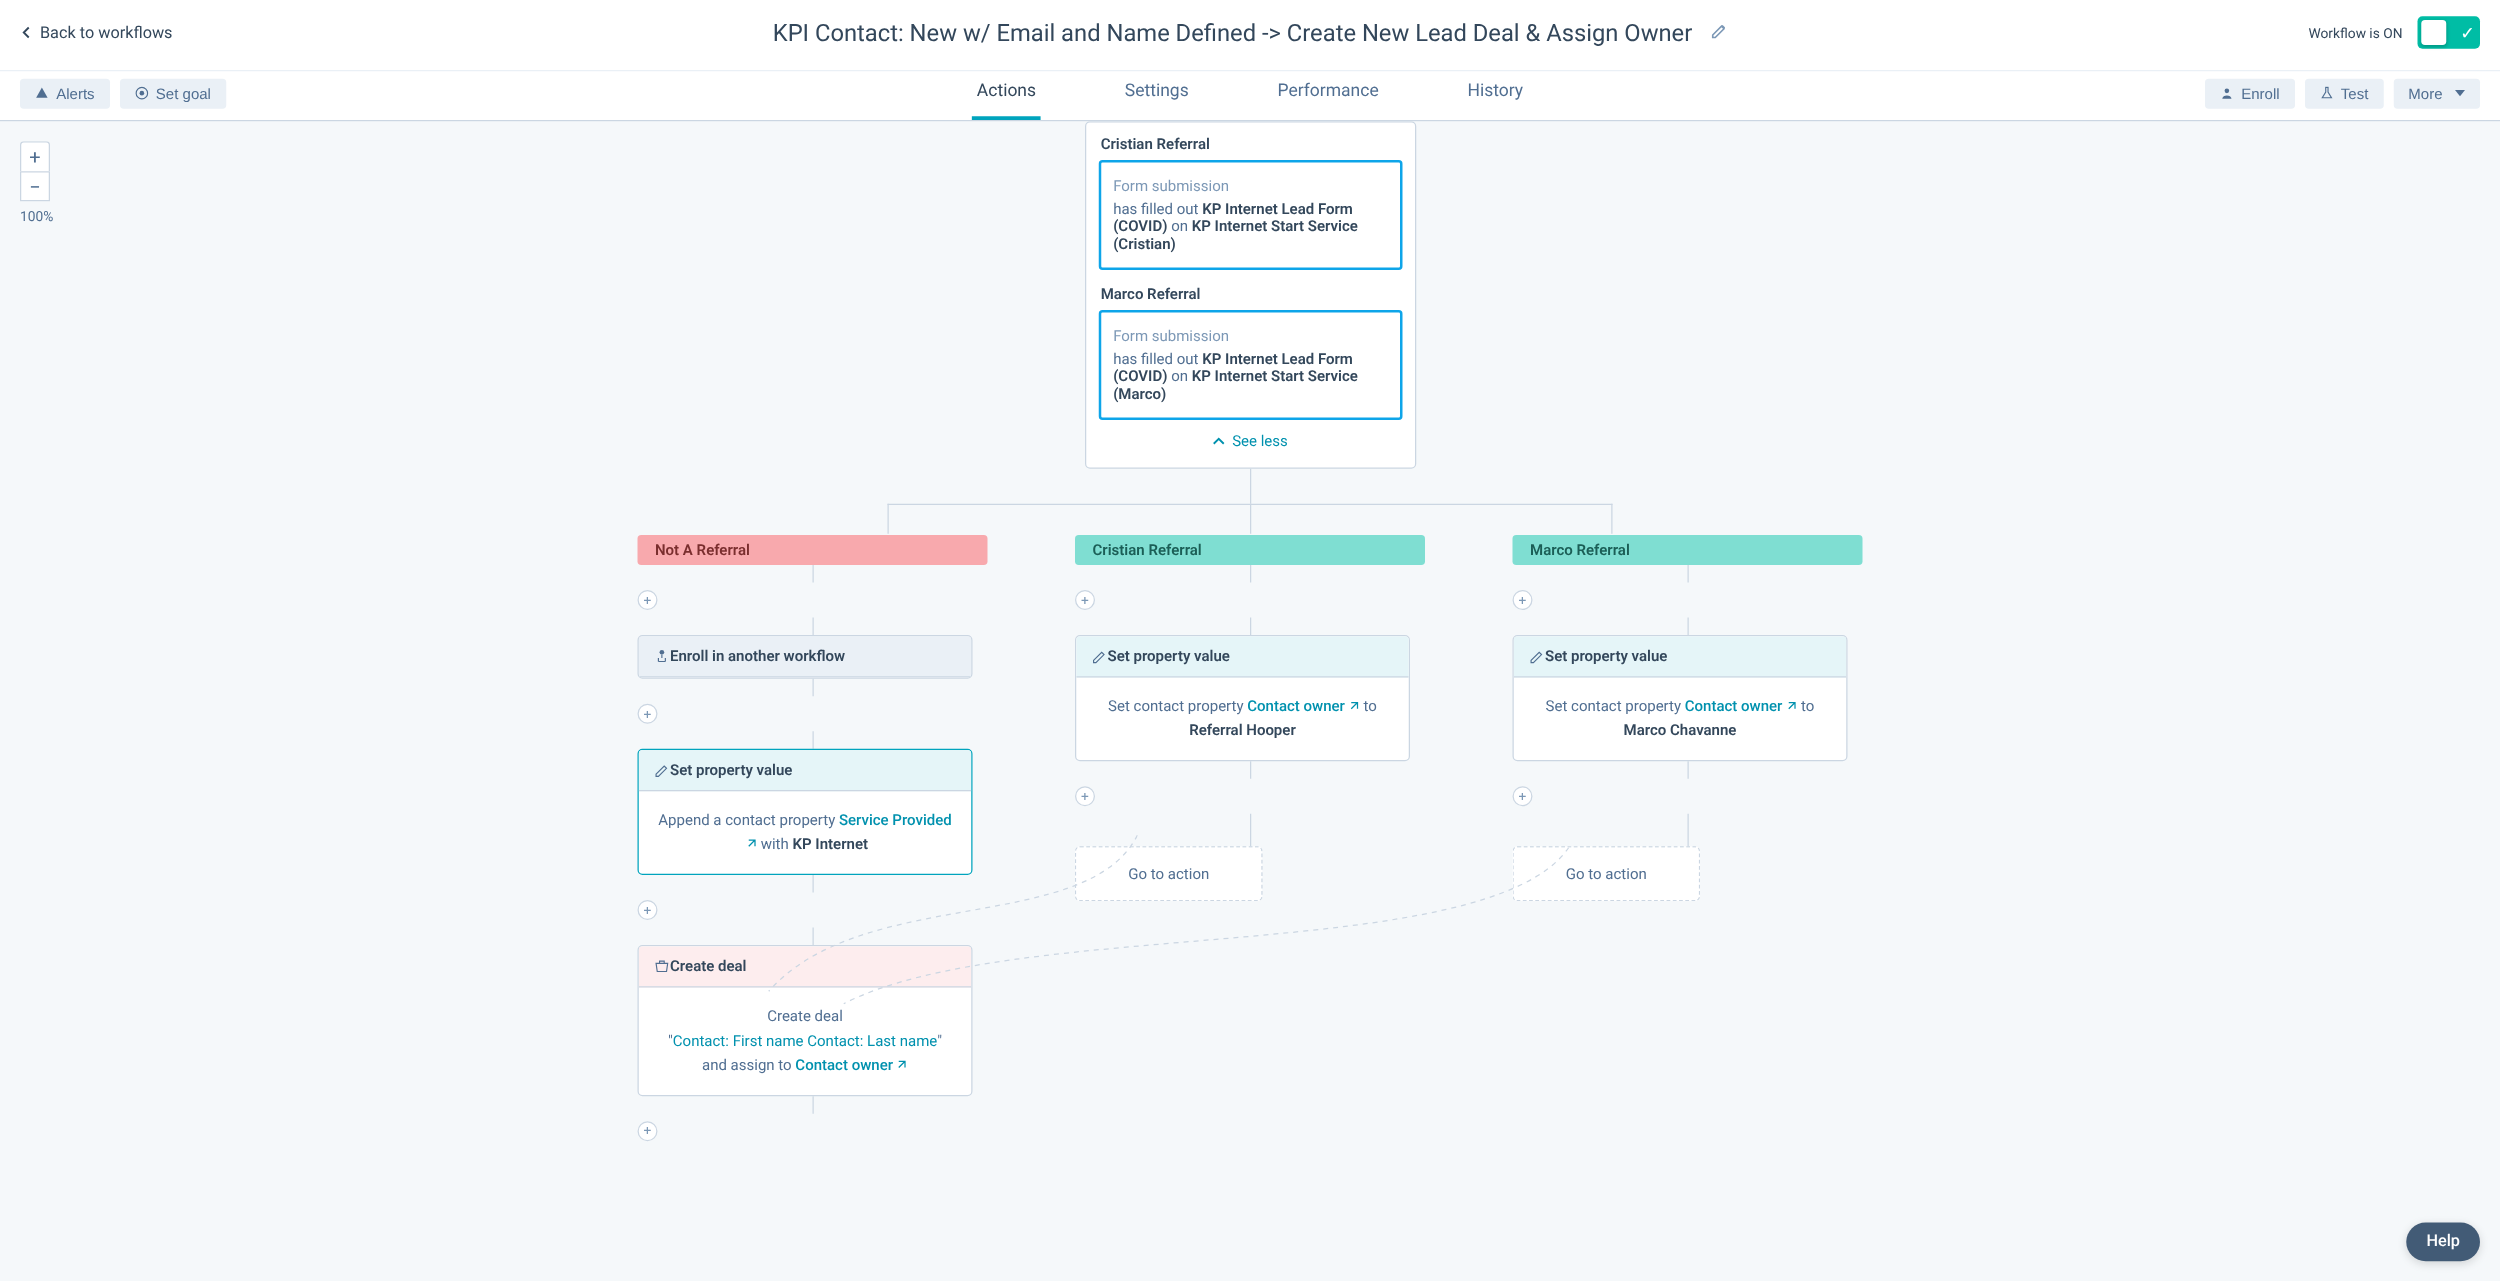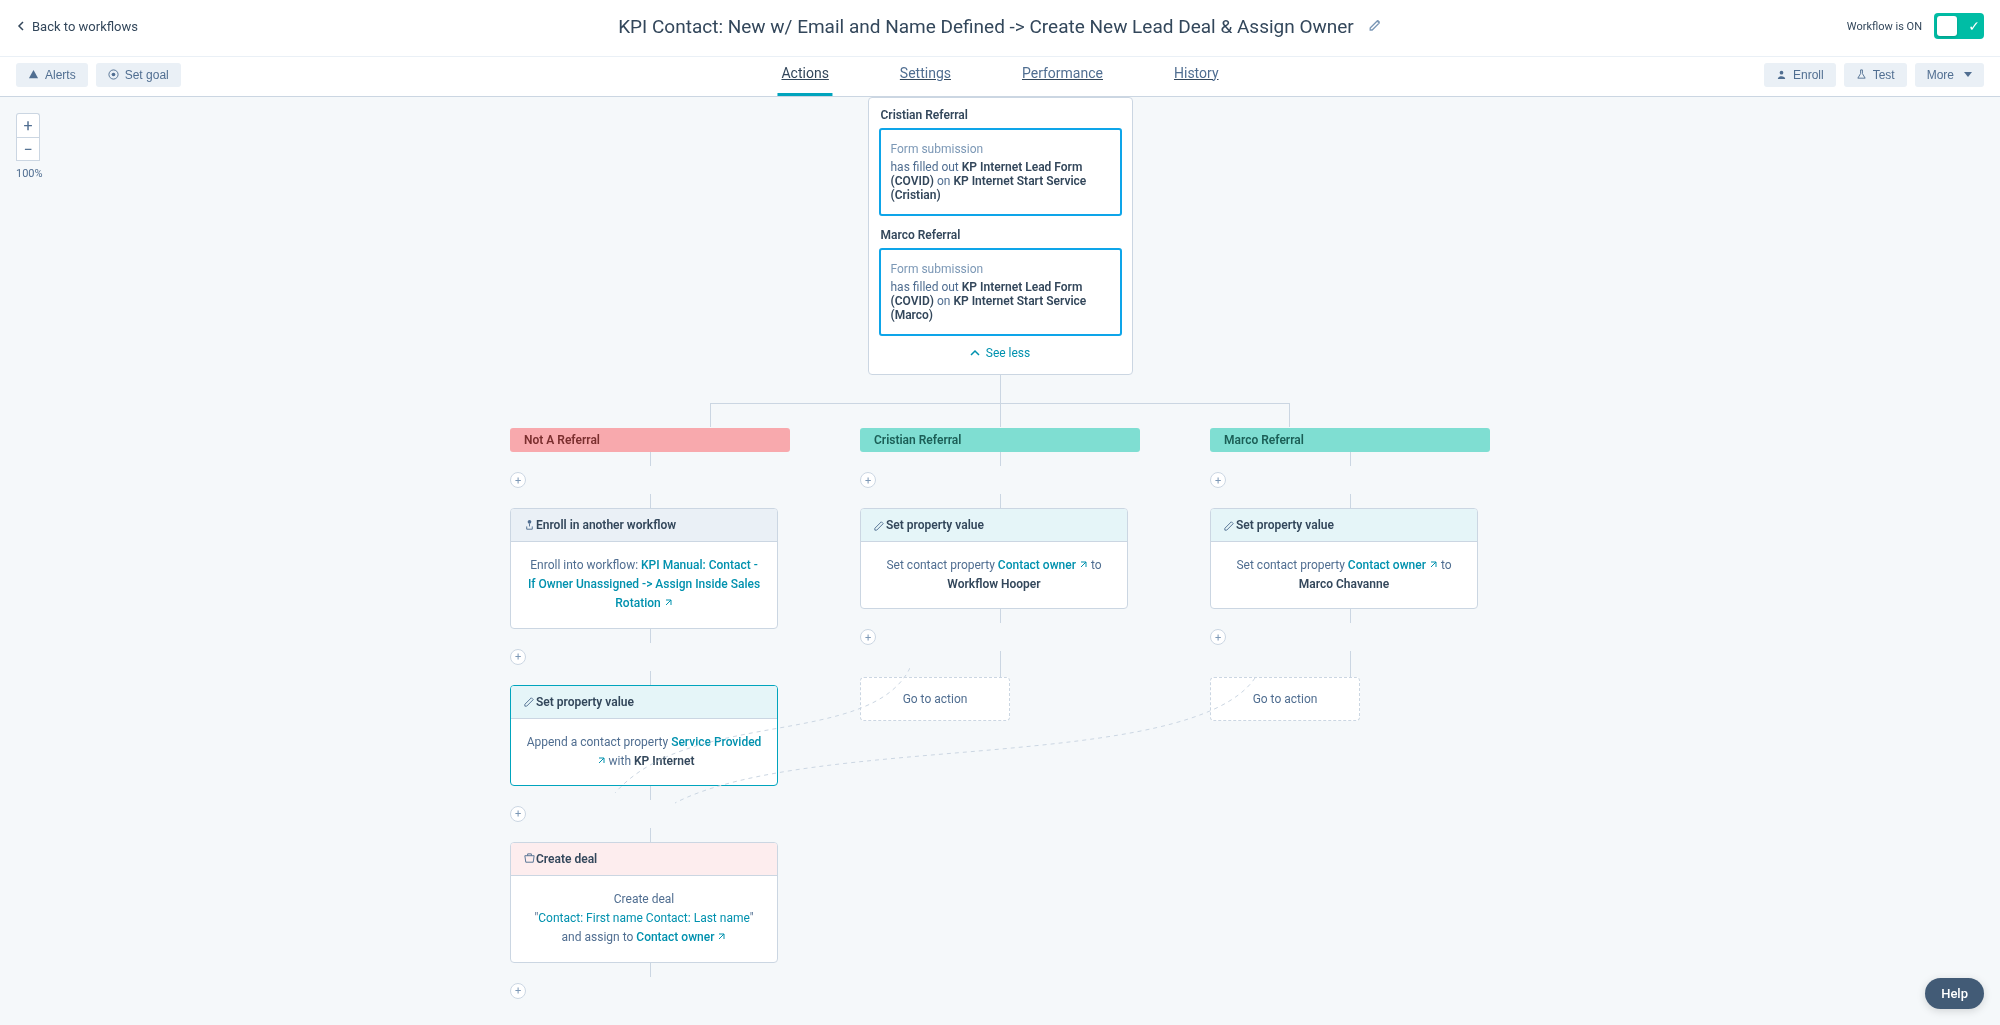--- a/index.html
+++ b/index.html
@@ -20,21 +20,21 @@
     .toggle-knob { position: absolute; left: 3px; width: 20px; height: 20px; background: #fff; border-radius: 3px; box-shadow: 0 1px 3px rgba(0,0,0,0.2); }
     
     
     .toolbar { display: flex; align-items: center; justify-content: space-between; padding: 6px 16px; border-top: 1px solid #eaf0f6; }
     .toolbar-left, .toolbar-right { display: flex; gap: 8px; }
     .pill-btn { display: inline-flex; align-items: center; gap: 6px; background: #eaf0f6; border: none; border-radius: 3px; padding: 5px 12px; font-size: 12px; color: #506e91; cursor: pointer; }
     .pill-btn svg { width: 11px; height: 11px; }
     .dropdown-caret::after { content: ""; display: inline-block; margin-left: 4px; border-left: 4px solid transparent; border-right: 4px solid transparent; border-top: 5px solid #506e91; }
     
     
-    .tabs { display: flex; justify-content: space-between; gap: 63px; position: absolute; left: 50%; transform: translateX(-50%); text-decoration: underline; }
+    .tabs { display: flex; justify-content: space-between; gap: 63px; position: absolute; left: 50%; transform: translateX(-50%); }
     .tab { padding: 10px 4px 12px; font-size: 14px; color: #506e91; cursor: pointer; }
     .tab.active { color: #33475b; border-bottom: 3px solid #00a4bd; margin-bottom: -1px; }
     .toolbar-wrap { position: relative; height: 44px; display: flex; align-items: center; }
     
     
     .canvas { position: relative; width: 100%; height: calc(100vh - 96px); overflow: auto; }
     .zoom-controls { position: absolute; left: 16px; top: 16px; z-index: 10; }
     .zoom-btn { width: 24px; height: 24px; background: #fff; border: 1px solid #cbd6e2; display: flex; align-items: center; justify-content: center; cursor: pointer; font-size: 16px; color: #506e91; }
     .zoom-btn:first-child { border-radius: 3px 3px 0 0; border-bottom: none; }
     .zoom-btn:last-child { border-radius: 0 0 3px 3px; }
@@ -204,25 +204,20 @@
         <div class="add-btn">+</div>
         <div class="vconn" style="height:14px;"></div>
         <div class="action-card">
           <div class="card-head gray">
             <svg viewBox="0 0 14 14">
                 <circle cx="7" cy="3" r="2" fill="#506e91"></circle>
                 <path d="M7 5v3M4 11h6M4 8v3M10 8v3" stroke="#506e91" fill="none"></path>
               </svg>
             <span>Enroll in another workflow</span>
           </div>
-          <div class="card-body">
-            <span>Enroll into workflow: </span><span class="link"><span>KPI Manual: Contact - If Owner Unassigned -&gt; Assign Inside Sales Rotation</span><svg class="ext-icon" viewBox="0 0 10 10">
-                  <path d="M3 2h5v5M8 2L3 7" stroke="#0091ae" fill="none"></path>
-                </svg></span>
-          </div>
         </div>
         <div class="vconn" style="height:14px;"></div>
         <div class="add-btn">+</div>
         <div class="vconn" style="height:14px;"></div>
         <div class="action-card selected">
           <div class="card-head teal">
             <svg viewBox="0 0 14 14">
                 <path d="M2 10l7-7 2 2-7 7H2v-2z" stroke="#506e91" fill="none"></path>
               </svg>
             <span>Set property value</span>
@@ -262,21 +257,21 @@
         <div class="action-card">
           <div class="card-head teal">
             <svg viewBox="0 0 14 14">
                 <path d="M2 10l7-7 2 2-7 7H2v-2z" stroke="#506e91" fill="none"></path>
               </svg>
             <span>Set property value</span>
           </div>
           <div class="card-body">
             <span>Set contact property </span><span class="link"><span>Contact owner</span><svg class="ext-icon" viewBox="0 0 10 10">
                   <path d="M3 2h5v5M8 2L3 7" stroke="#0091ae" fill="none"></path>
-                </svg></span><span> to </span><br><span class="bold" style="color:#33475b;">Workflow Hooper</span>
+                </svg></span><span> to </span><br><span class="bold" style="color:#33475b;">Referral Hooper</span>
           </div>
         </div>
         <div class="vconn" style="height:14px;"></div>
         <div class="add-btn">+</div>
         <div class="vconn" style="height:26px;"></div>
         <div class="go-action">Go to action</div>
 
         <svg class="dashed-svg" style="left:-250px; top:240px; width:300px; height:130px;" viewBox="0 0 300 130">
           <path d="M300 0 C 260 80, 80 40, 5 125" stroke="#cbd6e2" stroke-dasharray="4 4" fill="none" stroke-width="1"></path>
         </svg>

